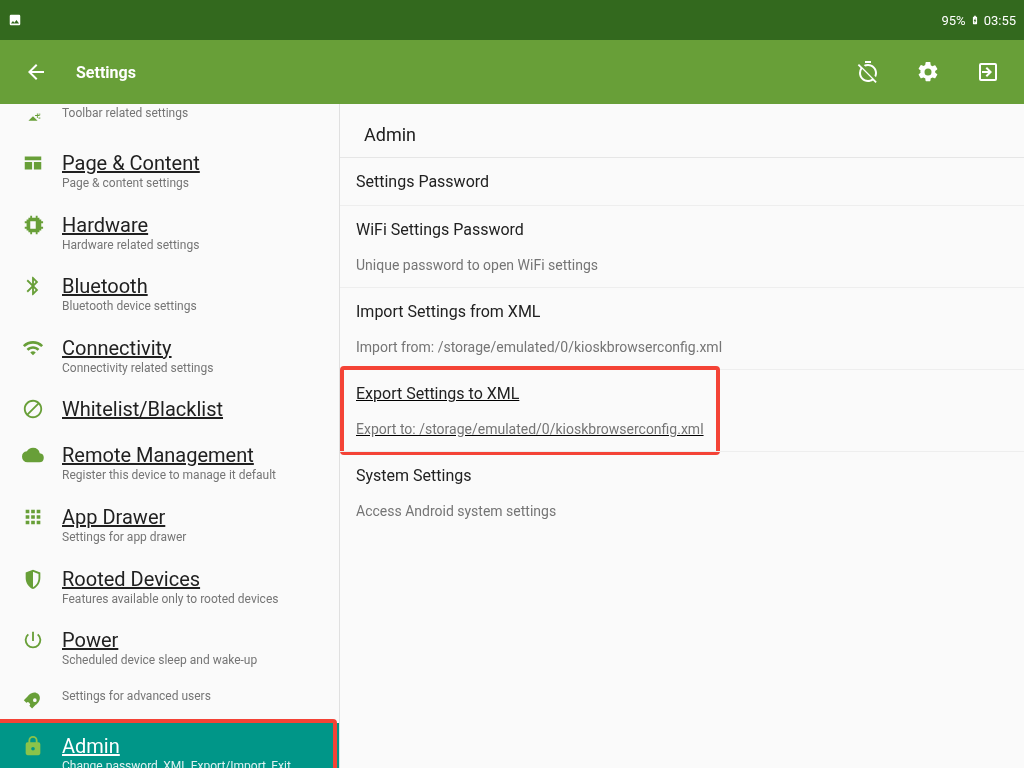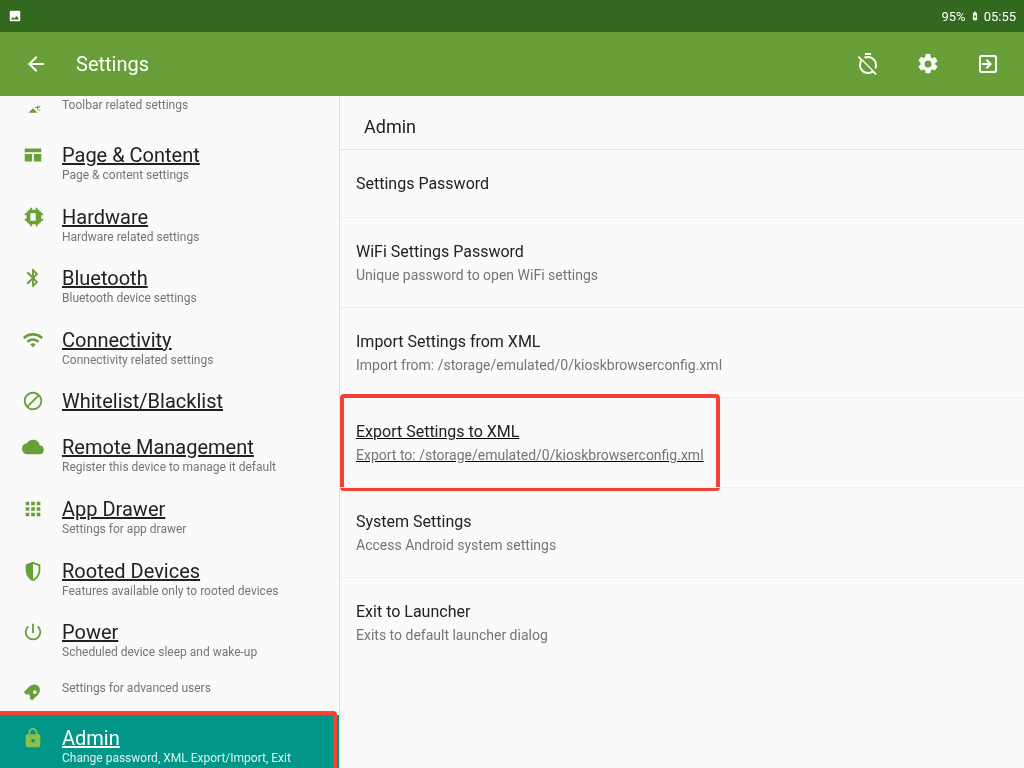--- a/index.html
+++ b/index.html
@@ -1,64 +1,64 @@
 <!DOCTYPE html>
 <html><head>
 <meta charset="utf-8">
 <style>
   * { margin: 0; padding: 0; box-sizing: border-box; }
   html, body { width: 1024px; height: 768px; font-family: Roboto, "Helvetica Neue", Arial, sans-serif; background: #fafafa; overflow: hidden; }
-  .statusbar { height: 32px; background: #33691e; color: #fff; display: flex; align-items: center; justify-content: space-between; padding: 0 8px; font-size: 13px; }
+  .statusbar { height: 40px; background: #33691e; color: #fff; display: flex; align-items: center; justify-content: space-between; padding: 0 8px; font-size: 13px; }
   .statusbar .left { display:flex; align-items:center; gap:6px;}
   .statusbar .right { display:flex; align-items:center; gap:4px;}
   .appbar { height: 64px; background: #689f38; color: #fff; display: flex; align-items: center; padding: 0 16px; gap: 20px; }
-  .appbar .title { font-size: 20px; font-weight: 400; }
+  .appbar .title { font-size: 16px; font-weight: 700; }
   .appbar .spacer { flex: 1; }
   .appbar .action { width: 40px; height:40px; display:flex; align-items:center; justify-content:center; cursor:pointer;}
   .content { display: flex; height: calc(768px - 24px - 64px); }
   .sidebar { width: 340px; background: #fafafa; border-right: 1px solid #e0e0e0; overflow-y: hidden; }
   .sidebar-item { display:flex; align-items:flex-start; padding: 10px 14px 10px 22px; gap: 18px; cursor:pointer; position:relative;}
   .sidebar-item .icon { width: 22px; height:22px; flex:none; display:flex; align-items:center; justify-content:center; color:#689f38; margin-top:2px;}
   .sidebar-item .icon svg { width:22px; height:22px; fill:#689f38; }
   .sidebar-item .texts { flex:1; min-width:0;}
   .sidebar-item .label { font-size: 20px; color: #212121; line-height:1.3;text-decoration:underline;}
   .sidebar-item .sub { font-size: 12px; color: #757575; line-height:1.3; white-space:nowrap; overflow:hidden; text-overflow:ellipsis;}
   .sidebar-item.trunc-top { padding-top:2px;}
   .sidebar-item.selected { background:#009688; }
   .sidebar-item.selected .label { color:#fff; }
   .sidebar-item.selected .sub { color:#e0f2f1; }
   .sidebar-item.selected .icon svg { fill:#8bc34a; }
   .highlight-box { position:absolute; border: 4px solid #f44336; border-radius:4px; pointer-events:none;}
   .main { flex:1; background:#fafafa; overflow-y:auto; }
   .main-header { padding: 20px 24px 12px 24px; font-size:18px; color:#212121; }
-  .main-item { padding: 24px 16px; border-top: 1px solid #eee; cursor:pointer; position:relative;}
+  .main-item { padding: 14px 16px; border-top: 1px solid #eee; cursor:pointer; position:relative;}
   .main-item.first { border-top: 1px solid #e6e6e6; }
   .main-item .title { font-size: 16px; color: #212121; }
-  .main-item .sub { font-size: 14px; color: #757575; margin-top:6px;}
+  .main-item .sub { font-size: 14px; color: #757575; margin-top:18px;}
   .svgicon{display:block}
 </style>
 </head>
 <body>
 
 <div class="statusbar">
   <div class="left">
     <span>
       <svg class="svgicon" width="14" height="14" viewBox="0 0 24 24">
           <path fill="#fff" d="M21 19V5a2 2 0 0 0-2-2H5a2 2 0 0 0-2 2v14a2 2 0 0 0 2 2h14a2 2 0 0 0 2-2zM8.5 13.5l2.5 3 3.5-4.5L19 18H5l3.5-4.5z"></path>
         </svg>
     </span>
   </div>
   <div class="right">
     <span>95%</span>
     <span>
       <svg class="svgicon" width="10" height="16" viewBox="0 0 24 24">
           <path fill="#fff" d="M15.67 4H14V2h-4v2H8.33C7.6 4 7 4.6 7 5.33v15.33C7 21.4 7.6 22 8.33 22h7.33c.74 0 1.34-.6 1.34-1.33V5.33C17 4.6 16.4 4 15.67 4zM11 20v-5.5H9L13 7v5.5h2L11 20z"></path>
         </svg>
     </span>
-    <span>05:55</span>
+    <span>03:55</span>
   </div>
 </div>
 
 <div class="appbar">
   <div class="action">
     <svg class="svgicon" width="24" height="24" viewBox="0 0 24 24">
         <path fill="#fff" d="M20 11H7.83l5.59-5.59L12 4l-8 8 8 8 1.41-1.41L7.83 13H20z"></path>
       </svg>
   </div>
   <div class="title">Settings</div>
@@ -250,20 +250,16 @@
       <div class="title">Export Settings to XML</div>
       <div class="sub">Export to: /storage/emulated/0/kioskbrowserconfig.xml</div>
       <div class="highlight-box" style="left:0px; top:-4px; width:380px; bottom:-4px;"></div>
     </div>
 
     <div class="main-item">
       <div class="title">System Settings</div>
       <div class="sub">Access Android system settings</div>
     </div>
 
-    <div class="main-item">
-      <div class="title">Exit to Launcher</div>
-      <div class="sub">Exits to default launcher dialog</div>
-    </div>
 
 
   </div>
 </div>
 
 </body></html>

